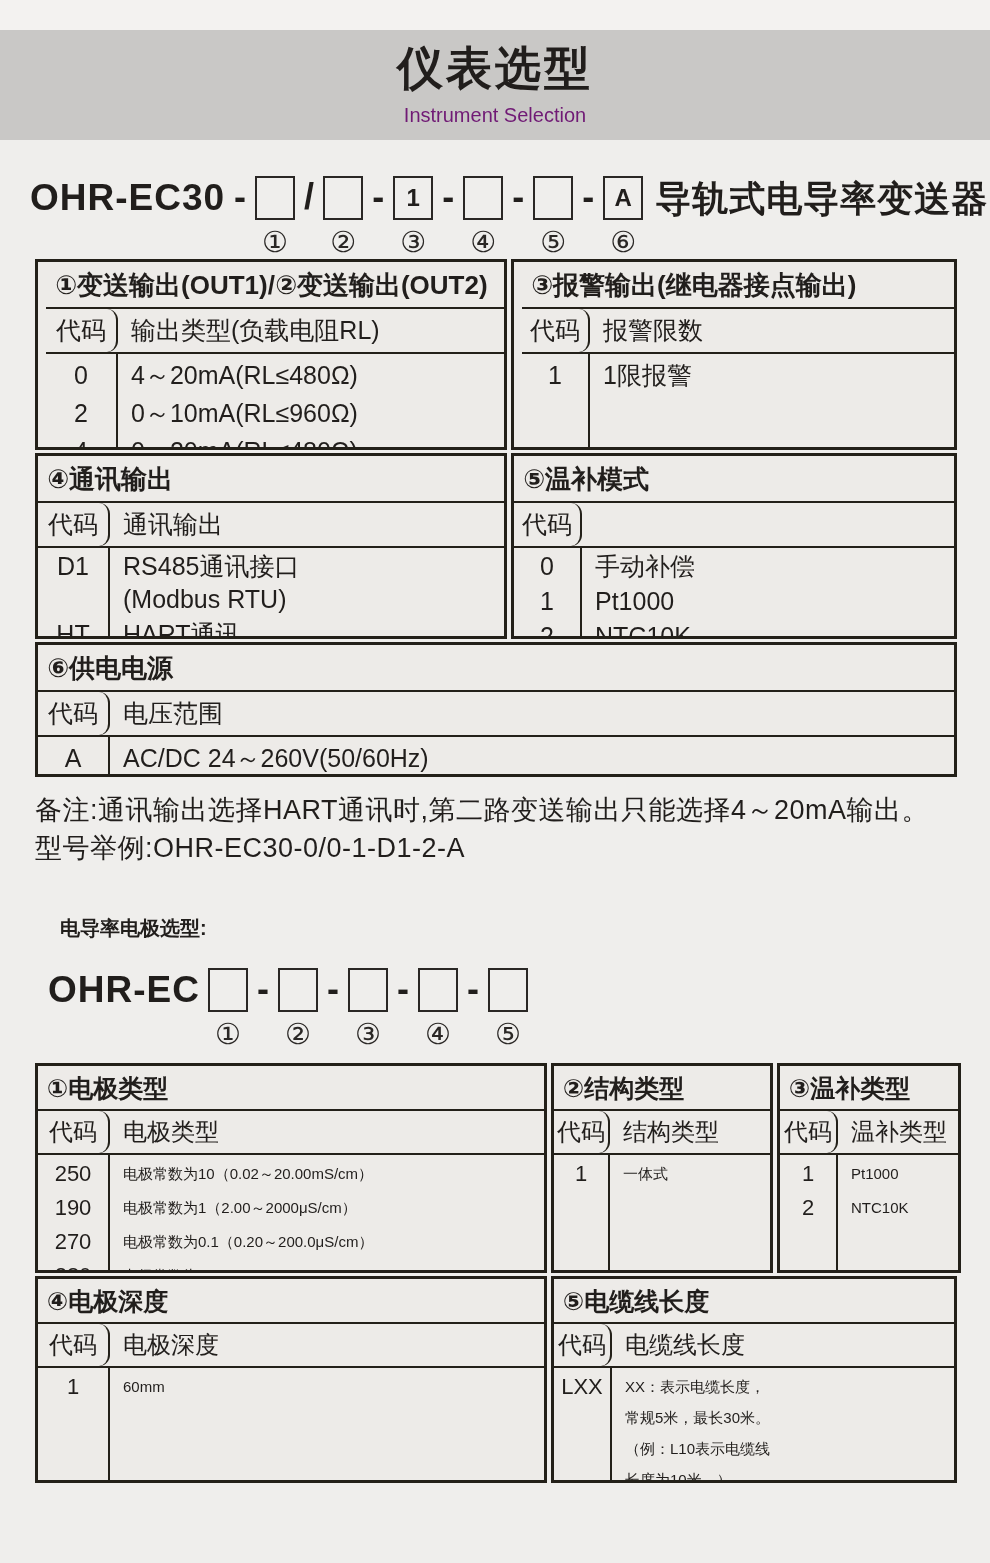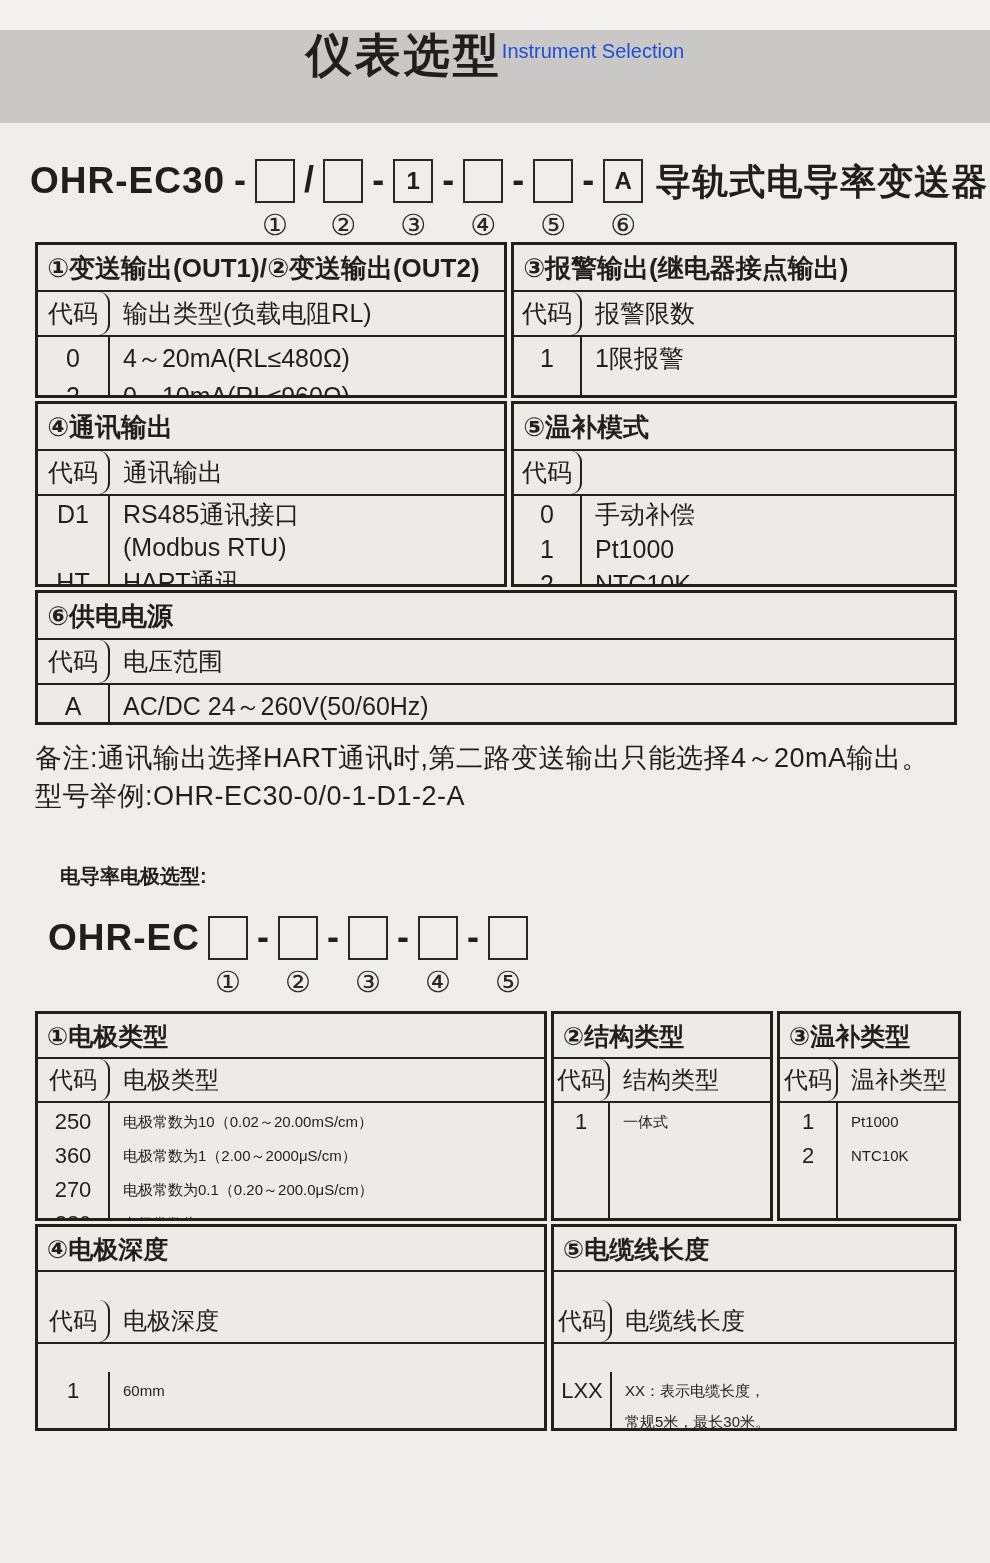--- a/index.html
+++ b/index.html
@@ -6,25 +6,25 @@
   html,body { width:990px; }
   body {
     height:1563px;
     background:#efeeec;
     font-family:"Liberation Sans","DejaVu Sans",sans-serif;
     color:#211e1c;
     overflow:hidden;
   }
   .top-strip { height:30px; background:#f3f2f0; }
   .banner {
-    height:93px; background:#c9c8c6;
-    display:flex; flex-direction:row; align-items:flex-start; justify-content:center;
+    height:110px; background:#c9c8c6;
+    display:flex; flex-direction:column; align-items:center; justify-content:center;
   }
   .banner-title { font-size:46px; font-weight:700; letter-spacing:3px; line-height:1.1; }
-  .banner-sub { font-size:20px; color:#1d4ed8; margin-top:10px; }
+  .banner-sub { font-size:20px; color:#701a75; margin-top:10px; }
 
   
   .model-block { margin:36px 0 0 30px; }
   .model-block.second { margin:26px 0 0 48px; }
   .model-row { display:flex; align-items:flex-start; }
   .m-prefix { font-size:37px; font-weight:700; line-height:44px; letter-spacing:1px; }
   .unit { display:flex; align-items:flex-start; }
   .sep { font-size:36px; font-weight:700; line-height:42px; padding:0 9px; }
   .sep:empty { padding:0 4px; }
   .boxcol { display:flex; flex-direction:column; align-items:center; }
@@ -51,22 +51,22 @@
   .sec-body { display:flex; flex-direction:column; flex:1; }
   .drow { display:flex; align-items:stretch; min-height:38px; }
   .drow:last-child { flex:1; }
   .dcode { flex:0 0 72px; border-right:2px solid #232019; text-align:center; padding-top:4px; font-size:25px; line-height:34px; }
   .ddesc { flex:1; padding:4px 0 0 13px; font-size:25px; line-height:34px; white-space:pre-line; }
 
   .cw68 .hcode, .cw68 .dcode { flex:0 0 68px; }
   .cw56 .hcode, .cw56 .dcode { flex:0 0 56px; }
   .cw58 .hcode, .cw58 .dcode { flex:0 0 58px; }
 
-  .h190 { height:156px; } .h186 { height:186px; } .h135 { height:135px; }
-  .h210 { height:210px; } .h207 { height:207px;gap:28px; }
+  .h190 { height:191px;padding-left:8px; } .h186 { height:186px; } .h135 { height:135px; }
+  .h210 { height:210px; } .h207 { height:207px; }
   .w472 { flex:0 0 472px; } .w446 { flex:0 0 446px; }
   .w512 { flex:0 0 512px; } .w222 { flex:0 0 222px; } .w184 { flex:0 0 184px; }
   .w406 { flex:0 0 406px; }
 
   .trow .comm .drow, .trow .temp .drow { min-height:33px; }
   .comm .ddesc, .temp .ddesc, .comm .dcode, .temp .dcode { line-height:33px; padding-top:2px; }
 
   
   .small .sec-title { font-size:25px; }
   .small .sec-head { font-size:24px; }
@@ -289,21 +289,21 @@
       <div class="sec-head">
         <div class="hcode">代码</div>
         <div class="hdesc">电极类型</div>
       </div>
       <div class="sec-body">
         <div class="drow">
           <div class="dcode">250</div>
           <div class="ddesc">电极常数为10（0.02～20.00mS/cm）</div>
         </div>
         <div class="drow">
-          <div class="dcode">360</div>
+          <div class="dcode">190</div>
           <div class="ddesc">电极常数为1（2.00～2000μS/cm）</div>
         </div>
         <div class="drow">
           <div class="dcode">270</div>
           <div class="ddesc">电极常数为0.1（0.20～200.0μS/cm）</div>
         </div>
         <div class="drow">
           <div class="dcode">280</div>
           <div class="ddesc">电极常数为0.01（0.02～20.00μS/cm）</div>
         </div>

